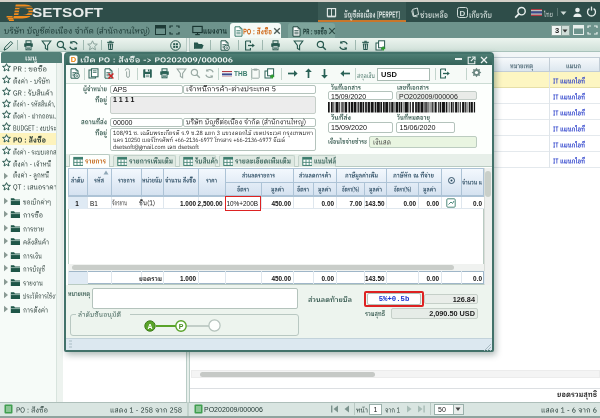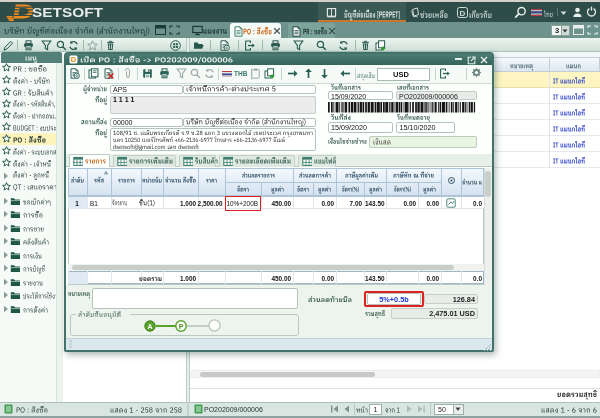--- a/index.html
+++ b/index.html
@@ -1188,21 +1188,21 @@
         <use href="#q43" x="621"></use>
         <use href="#q110" x="1292"></use>
         <use href="#q82" x="1292"></use>
         <use href="#q37" x="1913"></use>
         <use href="#q40" x="2251"></use>
         <use href="#q28" x="2809"></use>
         <use href="#q38" x="2809"></use>
       </g>
     </svg>
 <div class="a" style="left:377px;top:67.5px;width:53px;height:13px;background:#fff;border:1px solid #a8bab2"></div>
-<div class="a" style="left:381px;top:70.7px;font-size:7.5px;line-height:7.5px;color:#111;font-weight:700;white-space:nowrap;margin-left:12px;">USD</div>
+<div class="a" style="left:381px;top:70.7px;font-size:7.5px;line-height:7.5px;color:#111;font-weight:700;white-space:nowrap;">USD</div>
 <div class="a" style="left:435px;top:68px;width:1px;height:12px;background:#c2d4cc"></div>
 <svg class="a" style="left:439px;top:68px" width="12" height="11" viewBox="0 0 12 11">
       <path d="M1.6 1 H6.4 V3 M6.4 8 V10 H1.6 V1" fill="none" stroke="#2a6156" stroke-width="1.1"></path>
       <line x1="4" y1="5.5" x2="9.2" y2="5.5" stroke="#2a6156" stroke-width="1.3"></line>
       <path d="M8.2 3.4 L10.8 5.5 L8.2 7.6 Z" fill="#2a6156"></path>
     </svg>
 <div class="a" style="left:466px;top:68px;width:1px;height:12px;background:#c2d4cc"></div>
 <svg class="a" style="left:471px;top:67px" width="13" height="13" viewBox="0 0 13 13">
       <polygon points="10.3 5.5,8.6 6.8,8.9 8.9,6.8 8.6,5.5 10.3,4.2 8.6,2.1 8.9,2.4 6.8,0.7 5.5,2.4 4.2,2.1 2.1,4.2 2.4,5.5 0.7,6.8 2.4,8.9 2.1,8.6 4.2" fill="#6a8680"></polygon>
       <circle cx="5.5" cy="5.5" r="1.6" fill="#fff"></circle>
@@ -1626,21 +1626,21 @@
         <use href="#q91" x="3372"></use>
         <use href="#q7" x="4098"></use>
         <use href="#q53" x="4744"></use>
         <use href="#q19" x="5263"></use>
         <use href="#q87" x="5899"></use>
       </g>
     </svg>
 <div class="a" style="left:327.5px;top:121.5px;width:65.5px;height:11px;border:1px solid #b4c3bc;background:#fff;border-radius:2px"></div>
 <div class="a" style="left:331px;top:123.7px;font-size:7.2px;line-height:7.2px;color:#111;font-weight:400;white-space:nowrap;">15/09/2020</div>
 <div class="a" style="left:396px;top:121.5px;width:59px;height:11px;border:1px solid #b4c3bc;background:#fff;border-radius:2px"></div>
-<div class="a" style="left:399.5px;top:123.7px;font-size:7.2px;line-height:7.2px;color:#111;font-weight:400;white-space:nowrap;">15/10/2020</div>
+<div class="a" style="left:399.5px;top:123.7px;font-size:7.2px;line-height:7.2px;color:#111;font-weight:400;white-space:nowrap;">15/06/2020</div>
 <svg class="a" width="39.0" height="11.7" style="left:327.5px;top:134.8px">
       <g fill="#33574d" transform="translate(0,8.71) scale(0.005236,-0.006600)">
         <use href="#q8"></use>
         <use href="#q11" x="362"></use>
         <use href="#q10" x="936"></use>
         <use href="#q6" x="936"></use>
         <use href="#q7" x="936"></use>
         <use href="#q9" x="1582"></use>
         <use href="#q89" x="2291"></use>
         <use href="#q59" x="2692"></use>
@@ -2158,38 +2158,38 @@
         <use href="#q90" x="3231"></use>
         <use href="#q58" x="3951"></use>
         <use href="#q53" x="3951"></use>
         <use href="#q19" x="4470"></use>
         <use href="#q0" x="5106"></use>
         <use href="#q94" x="5809"></use>
         <use href="#q21" x="5809"></use>
       </g>
     </svg>
 <div class="a" style="left:367px;top:292.5px;width:54px;height:12px;background:#fff;border:1px solid #b4c3bc;border-radius:2px"></div>
-<div class="a" style="left:394px;transform:translateX(-50%);top:295.8px;font-size:7.3px;line-height:7.3px;color:#1a35d0;font-weight:700;white-space:nowrap;">5%+0.5b</div>
+<div class="a" style="left:394px;transform:translateX(-50%);top:295.8px;font-size:7.3px;line-height:7.3px;color:#1a35d0;font-weight:700;white-space:nowrap;font-family:Liberation Mono, monospace;">5%+0.5b</div>
 <div class="a" style="left:424px;top:293.5px;width:54px;height:10.5px;background:#e9ede9;border:1px solid #c5cfc8;border-radius:2px"></div>
 <div class="a" style="right:125px;top:295.8px;font-size:7.3px;line-height:7.3px;color:#222;font-weight:600;white-space:nowrap;">126.84</div>
 <div class="a" style="left:364px;top:290.5px;width:60px;height:16px;border:2px solid #dd2222;border-radius:2px"></div>
 <svg class="a" width="20.0" height="12.0" style="left:365.0px;top:307.0px">
       <g fill="#33574d" transform="translate(0,8.98) scale(0.005343,-0.006800)">
         <use href="#q92"></use>
         <use href="#q18" x="566"></use>
         <use href="#q60" x="1090"></use>
         <use href="#q56" x="1775"></use>
         <use href="#q87" x="2411"></use>
         <use href="#q90" x="2411"></use>
         <use href="#q93" x="3131"></use>
         <use href="#q94" x="3743"></use>
       </g>
     </svg>
 <div class="a" style="left:391px;top:307.5px;width:87px;height:11.5px;background:#e6ece7;border:1px solid #c5cfc8;border-radius:2px"></div>
-<div class="a" style="right:125px;top:310.3px;font-size:7.3px;line-height:7.3px;color:#222;font-weight:700;white-space:nowrap;">2,475.01 USD</div>
+<div class="a" style="right:125px;top:310.3px;font-size:7.3px;line-height:7.3px;color:#222;font-weight:700;white-space:nowrap;">2,090.50 USD</div>
 <div class="a" style="left:70px;top:314px;width:229px;height:22px;border:1px solid #b9c8c2;border-radius:3px"></div>
 <div class="a" style="left:76px;top:310px;width:54px;height:8px;background:#edf4ee"></div>
 <svg class="a" width="43.0" height="11.7" style="left:78px;top:308.3px">
       <g fill="#33574d" transform="translate(0,8.71) scale(0.006564,-0.006600)">
         <use href="#q82"></use>
         <use href="#q42" x="621"></use>
         <use href="#q44" x="1123"></use>
         <use href="#q30" x="1823"></use>
         <use href="#q26" x="1823"></use>
         <use href="#q65" x="2509"></use>

